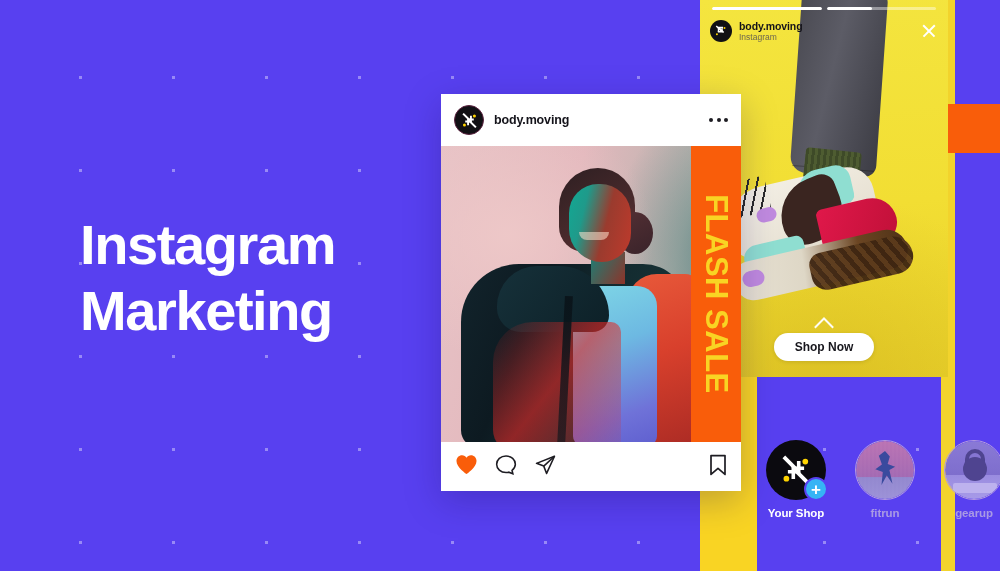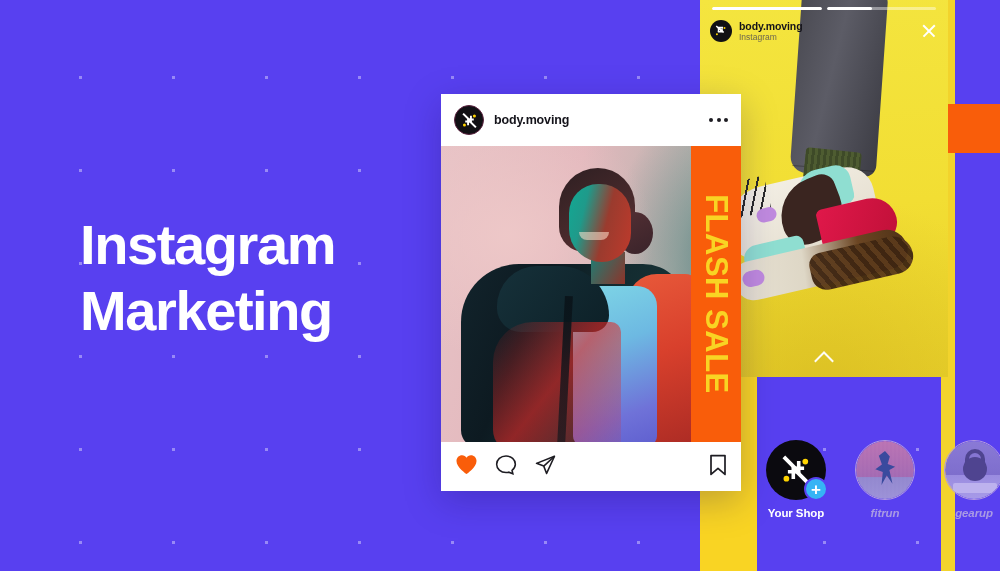--- a/index.html
+++ b/index.html
@@ -548,21 +548,21 @@
     line-height: 1;
     border: 2px solid #5840f0;
   }
   .story-label {
     margin-top: 7px;
     font-size: 11.5px;
     font-weight: 600;
     letter-spacing: -0.1px;
   }
   .story-label.active { color: #ffffff; }
-  .story-label.muted  { color: #a99ae4; font-style: italic; }
+  .story-label.muted  { color: #a99ae4; }
 
   
   .brand-logo {
     position: absolute;
     inset: 0;
     display: flex;
     align-items: center;
     justify-content: center;
   }
 </style>
@@ -623,20 +623,21 @@
       </div>
       <div class="story-meta">
         <div class="story-user">body.moving</div>
         <div class="story-sponsored">Instagram</div>
       </div>
       <div id="story-close"></div>
     </div>
 
     <div id="story-cta">
       <div id="chevron-up"></div>
+      <button id="shop-now-button">Shop Now</button>
     </div>
   </div>
 
   <div id="post-card">
 
     <div id="post-head">
       <div class="post-avatar">
         <span class="brand-logo">
           <svg width="19" height="19" viewBox="0 0 24 24" aria-hidden="true">
             <path d="M3 4.2 L10.8 12 L6.6 12 L6.6 14.4 L15 14.4 L15 6 L12.6 6 L12.6 10.2 L4.8 2.4 Z" fill="#ffffff"></path>

